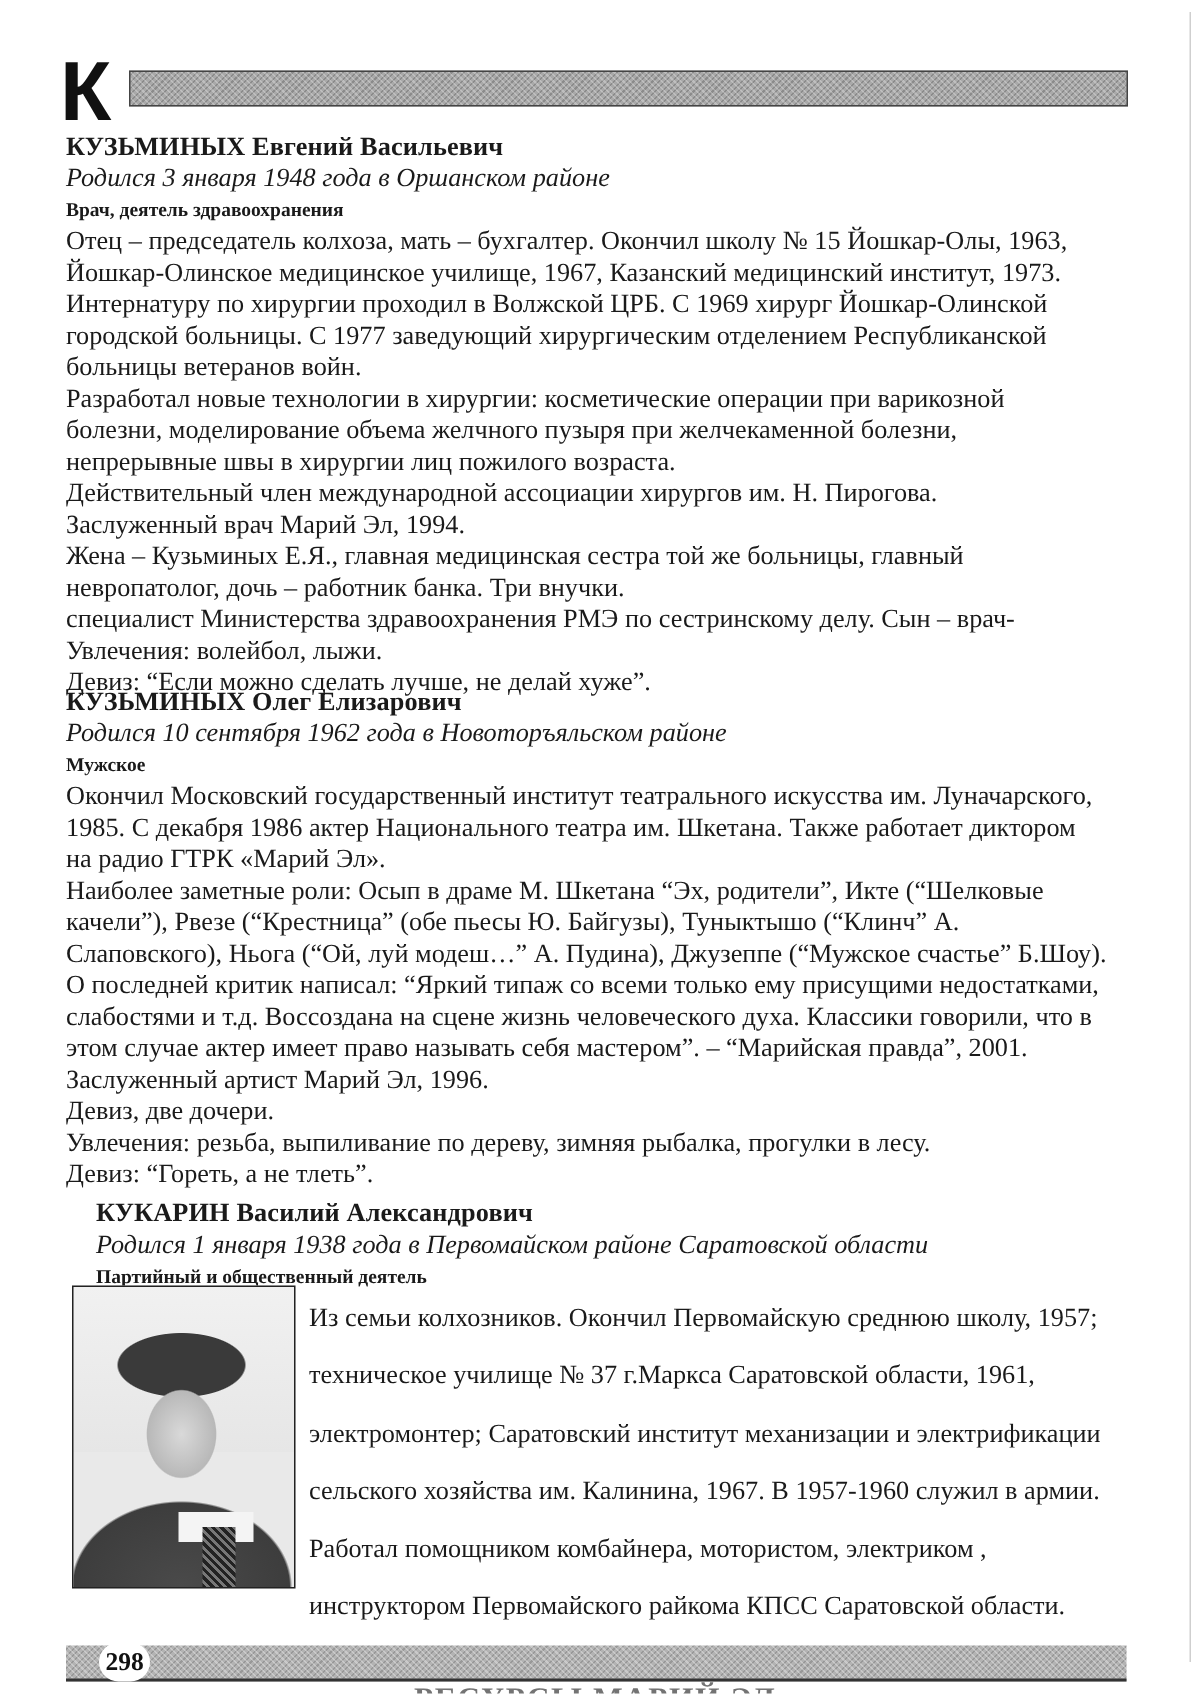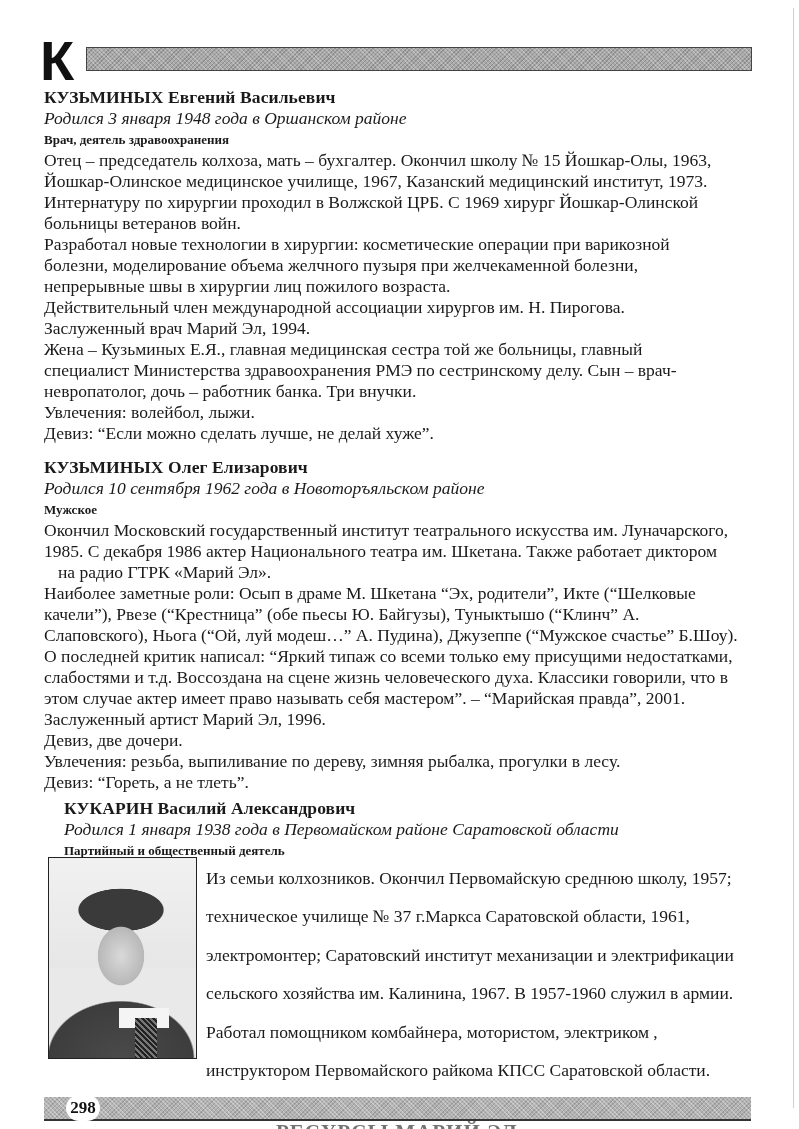--- a/index.html
+++ b/index.html
@@ -88,42 +88,43 @@
 <div class="right-rule"></div>
 
 <div class="entry" id="entry-1">
   <div class="name">КУЗЬМИНЫХ Евгений Васильевич</div>
   <div class="born">Родился 3 января 1948 года в Оршанском районе</div>
   <div class="role">Врач, деятель здравоохранения</div>
   <div>
     <p class="para" style="white-space: nowrap; display: block; width: 735px;">Отец – председатель колхоза, мать – бухгалтер. Окончил школу № 15 Йошкар-Олы, 1963,</p>
     <p class="para" style="white-space: nowrap; display: block; width: 735px;">Йошкар-Олинское медицинское училище, 1967, Казанский медицинский институт, 1973.</p>
     <p class="para" style="white-space: nowrap; display: block; width: 735px;">Интернатуру по хирургии проходил в Волжской ЦРБ. С 1969 хирург Йошкар-Олинской</p>
+    <p class="para" style="white-space: nowrap; display: block; width: 735px;">городской больницы. С 1977 заведующий хирургическим отделением Республиканской</p>
     <p class="para" style="white-space: nowrap; display: block; width: 735px;">больницы ветеранов войн.</p>
     <p class="para" style="white-space: nowrap; display: block; width: 735px;">Разработал новые технологии в хирургии: косметические операции при варикозной</p>
     <p class="para" style="white-space: nowrap; display: block; width: 735px;">болезни, моделирование объема желчного пузыря при желчекаменной болезни,</p>
     <p class="para" style="white-space: nowrap; display: block; width: 735px;">непрерывные швы в хирургии лиц пожилого возраста.</p>
     <p class="para" style="white-space: nowrap; display: block; width: 735px;">Действительный член международной ассоциации хирургов им. Н. Пирогова.</p>
     <p class="para" style="white-space: nowrap; display: block; width: 735px;">Заслуженный врач Марий Эл, 1994.</p>
     <p class="para" style="white-space: nowrap; display: block; width: 735px;">Жена – Кузьминых Е.Я., главная медицинская сестра той же больницы, главный</p>
+    <p class="para" style="white-space: nowrap; display: block; width: 735px;">невропатолог, дочь – работник банка. Три внучки.</p>
     <p class="para" style="white-space: nowrap; display: block; width: 735px;">специалист Министерства здравоохранения РМЭ по сестринскому делу. Сын – врач-</p>
-    <p class="para" style="white-space: nowrap; display: block; width: 735px;">невропатолог, дочь – работник банка. Три внучки.</p>
     <p class="para" style="white-space: nowrap; display: block; width: 735px;">Увлечения: волейбол, лыжи.</p>
     <p class="para" style="white-space: nowrap; display: block; width: 735px;">Девиз: “Если можно сделать лучше, не делай хуже”.</p>
   </div>
 </div>
 
 <div class="entry" id="entry-2">
   <div class="name">КУЗЬМИНЫХ Олег Елизарович</div>
   <div class="born">Родился 10 сентября 1962 года в Новоторъяльском районе</div>
   <div class="role">Мужское</div>
   <div>
     <p class="para" style="white-space: nowrap; display: block; width: 735px;">Окончил Московский государственный институт театрального искусства им. Луначарского,</p>
     <p class="para" style="white-space: nowrap; display: block; width: 735px;">1985. С декабря 1986 актер Национального театра им. Шкетана. Также работает диктором</p>
-    <p class="para" style="white-space: nowrap; display: block; width: 735px; margin-left: 14px;">на радио ГТРК «Марий Эл».</p>
+    <p class="para" style="white-space: nowrap; display: block; width: 735px;">на радио ГТРК «Марий Эл».</p>
     <p class="para" style="white-space: nowrap; display: block; width: 735px;">Наиболее заметные роли: Осып в драме М. Шкетана “Эх, родители”, Икте (“Шелковые</p>
     <p class="para" style="white-space: nowrap; display: block; width: 735px;">качели”), Рвезе (“Крестница” (обе пьесы Ю. Байгузы), Туныктышо (“Клинч” А.</p>
     <p class="para" style="white-space: nowrap; display: block; width: 735px;">Слаповского), Ньога (“Ой, луй модеш…” А. Пудина), Джузеппе (“Мужское счастье” Б.Шоу).</p>
     <p class="para" style="white-space: nowrap; display: block; width: 735px;">О последней  критик написал: “Яркий типаж со всеми только ему присущими недостатками,</p>
     <p class="para" style="white-space: nowrap; display: block; width: 735px;">слабостями и т.д. Воссоздана на сцене жизнь человеческого духа. Классики говорили, что в</p>
     <p class="para" style="white-space: nowrap; display: block; width: 735px;">этом случае актер имеет право называть себя мастером”. – “Марийская правда”, 2001.</p>
     <p class="para" style="white-space: nowrap; display: block; width: 735px;">Заслуженный артист Марий Эл, 1996.</p>
     <p class="para" style="white-space: nowrap; display: block; width: 735px;">Девиз, две дочери.</p>
     <p class="para" style="white-space: nowrap; display: block; width: 735px;">Увлечения: резьба, выпиливание по дереву, зимняя рыбалка, прогулки в лесу.</p>
     <p class="para" style="white-space: nowrap; display: block; width: 735px;">Девиз: “Гореть, а не тлеть”.</p>

